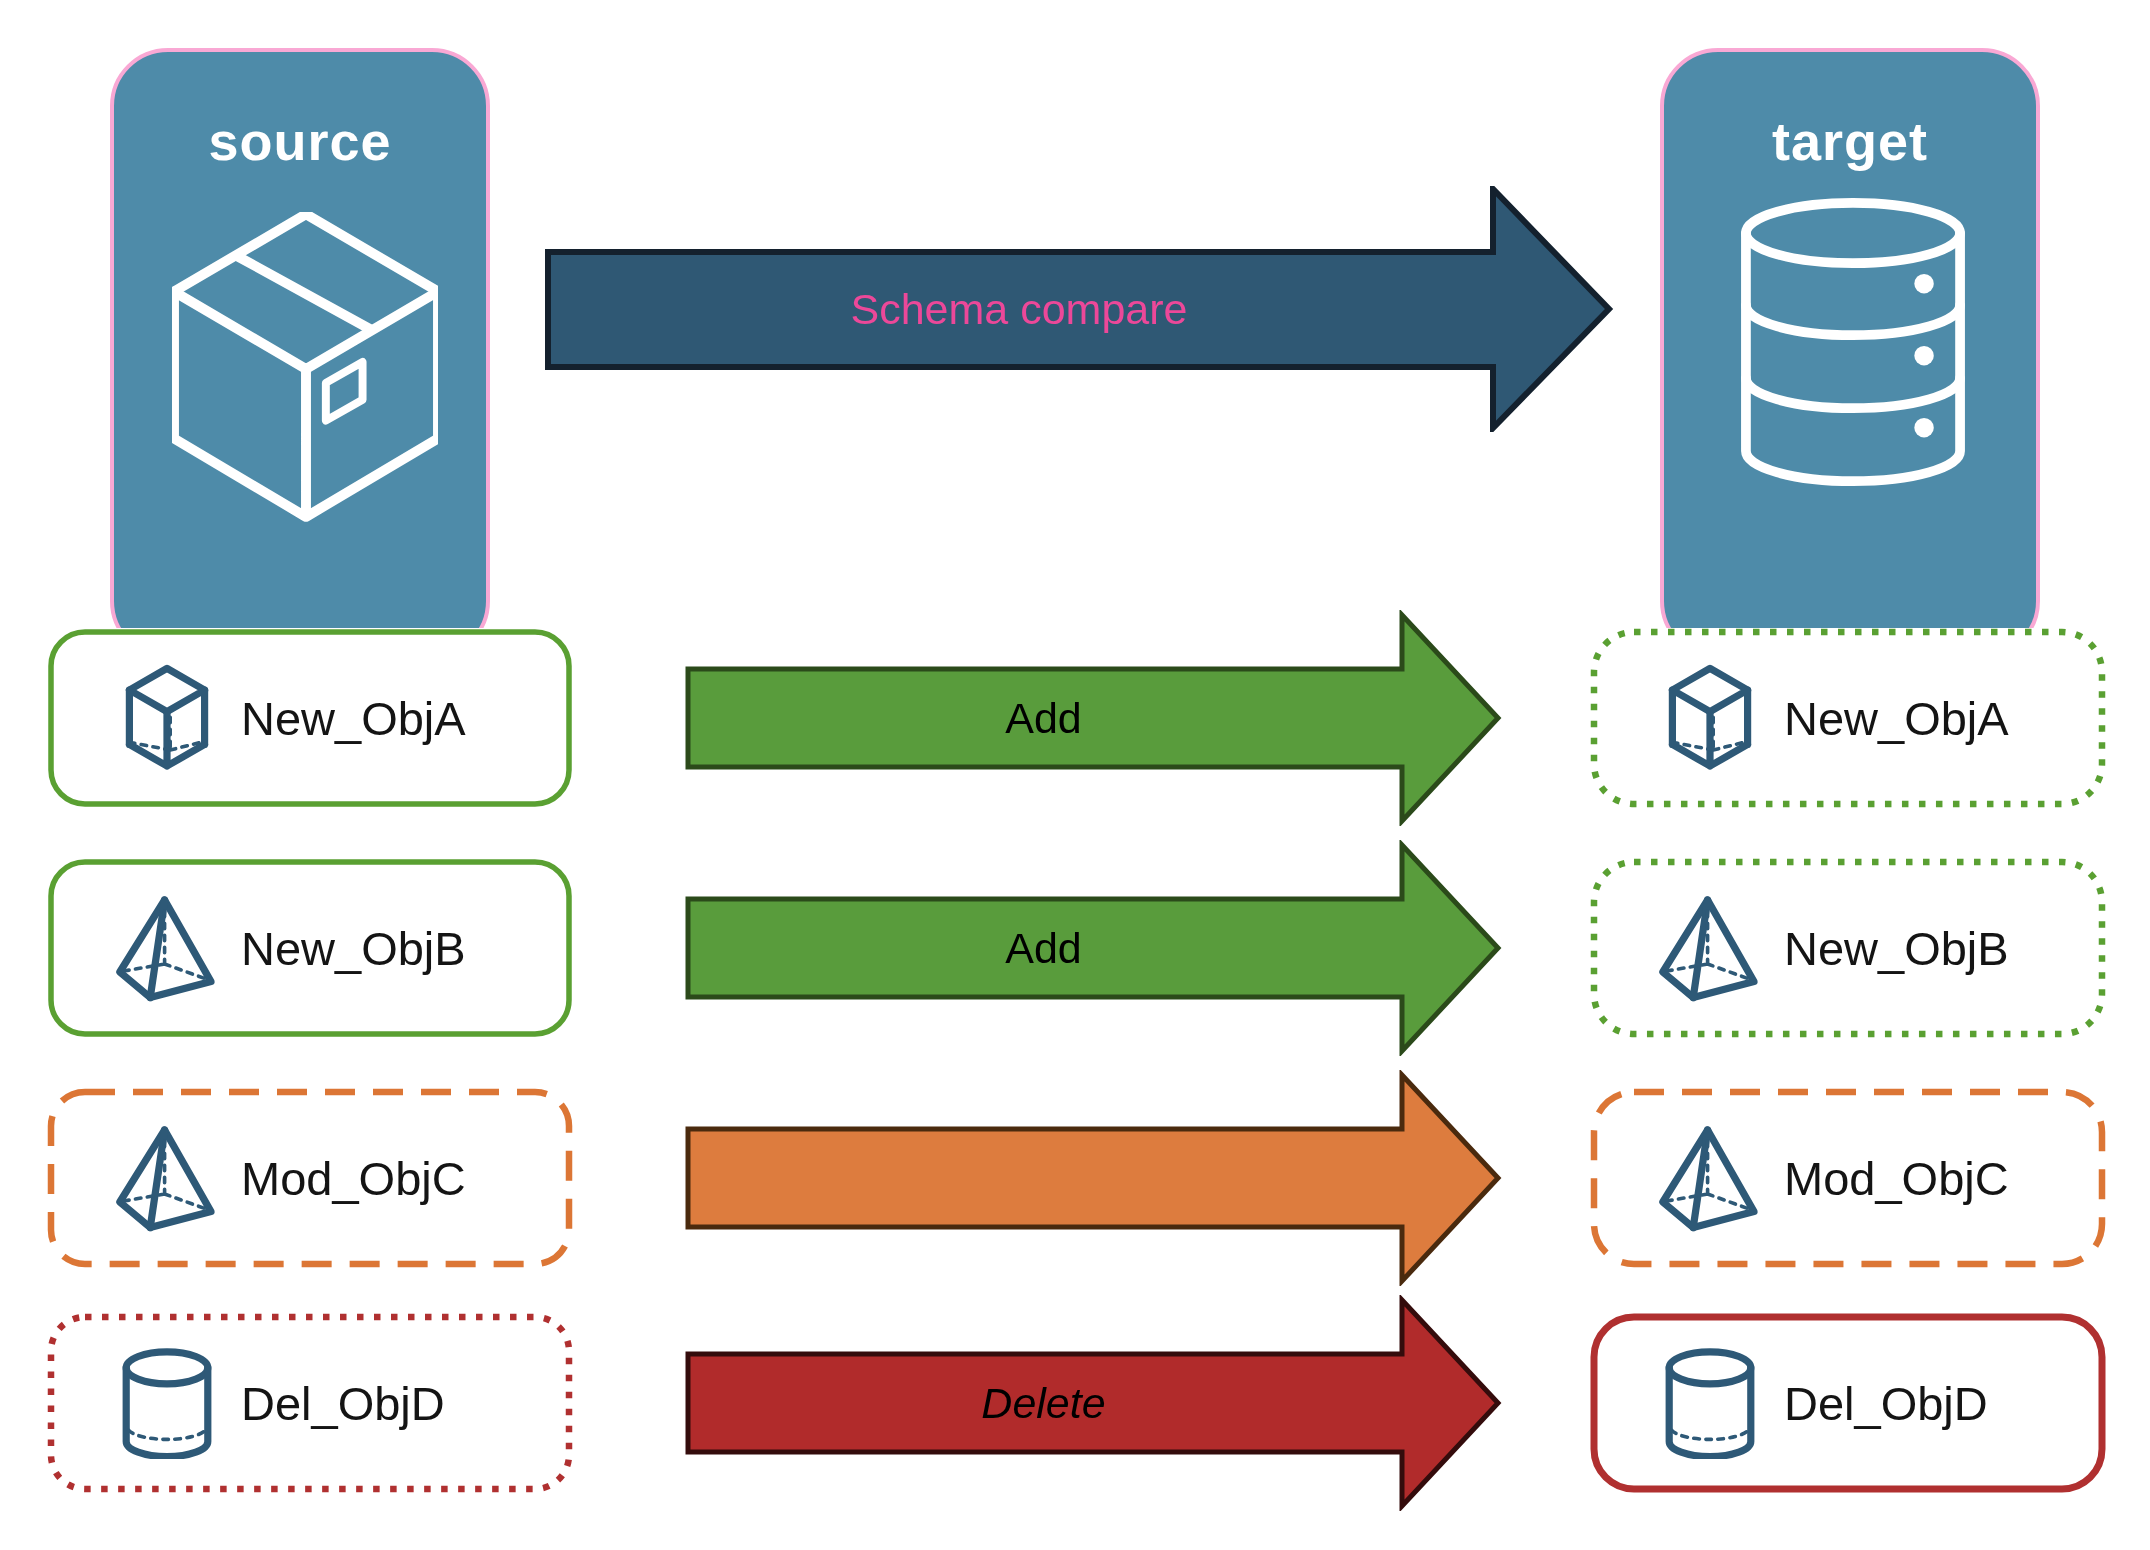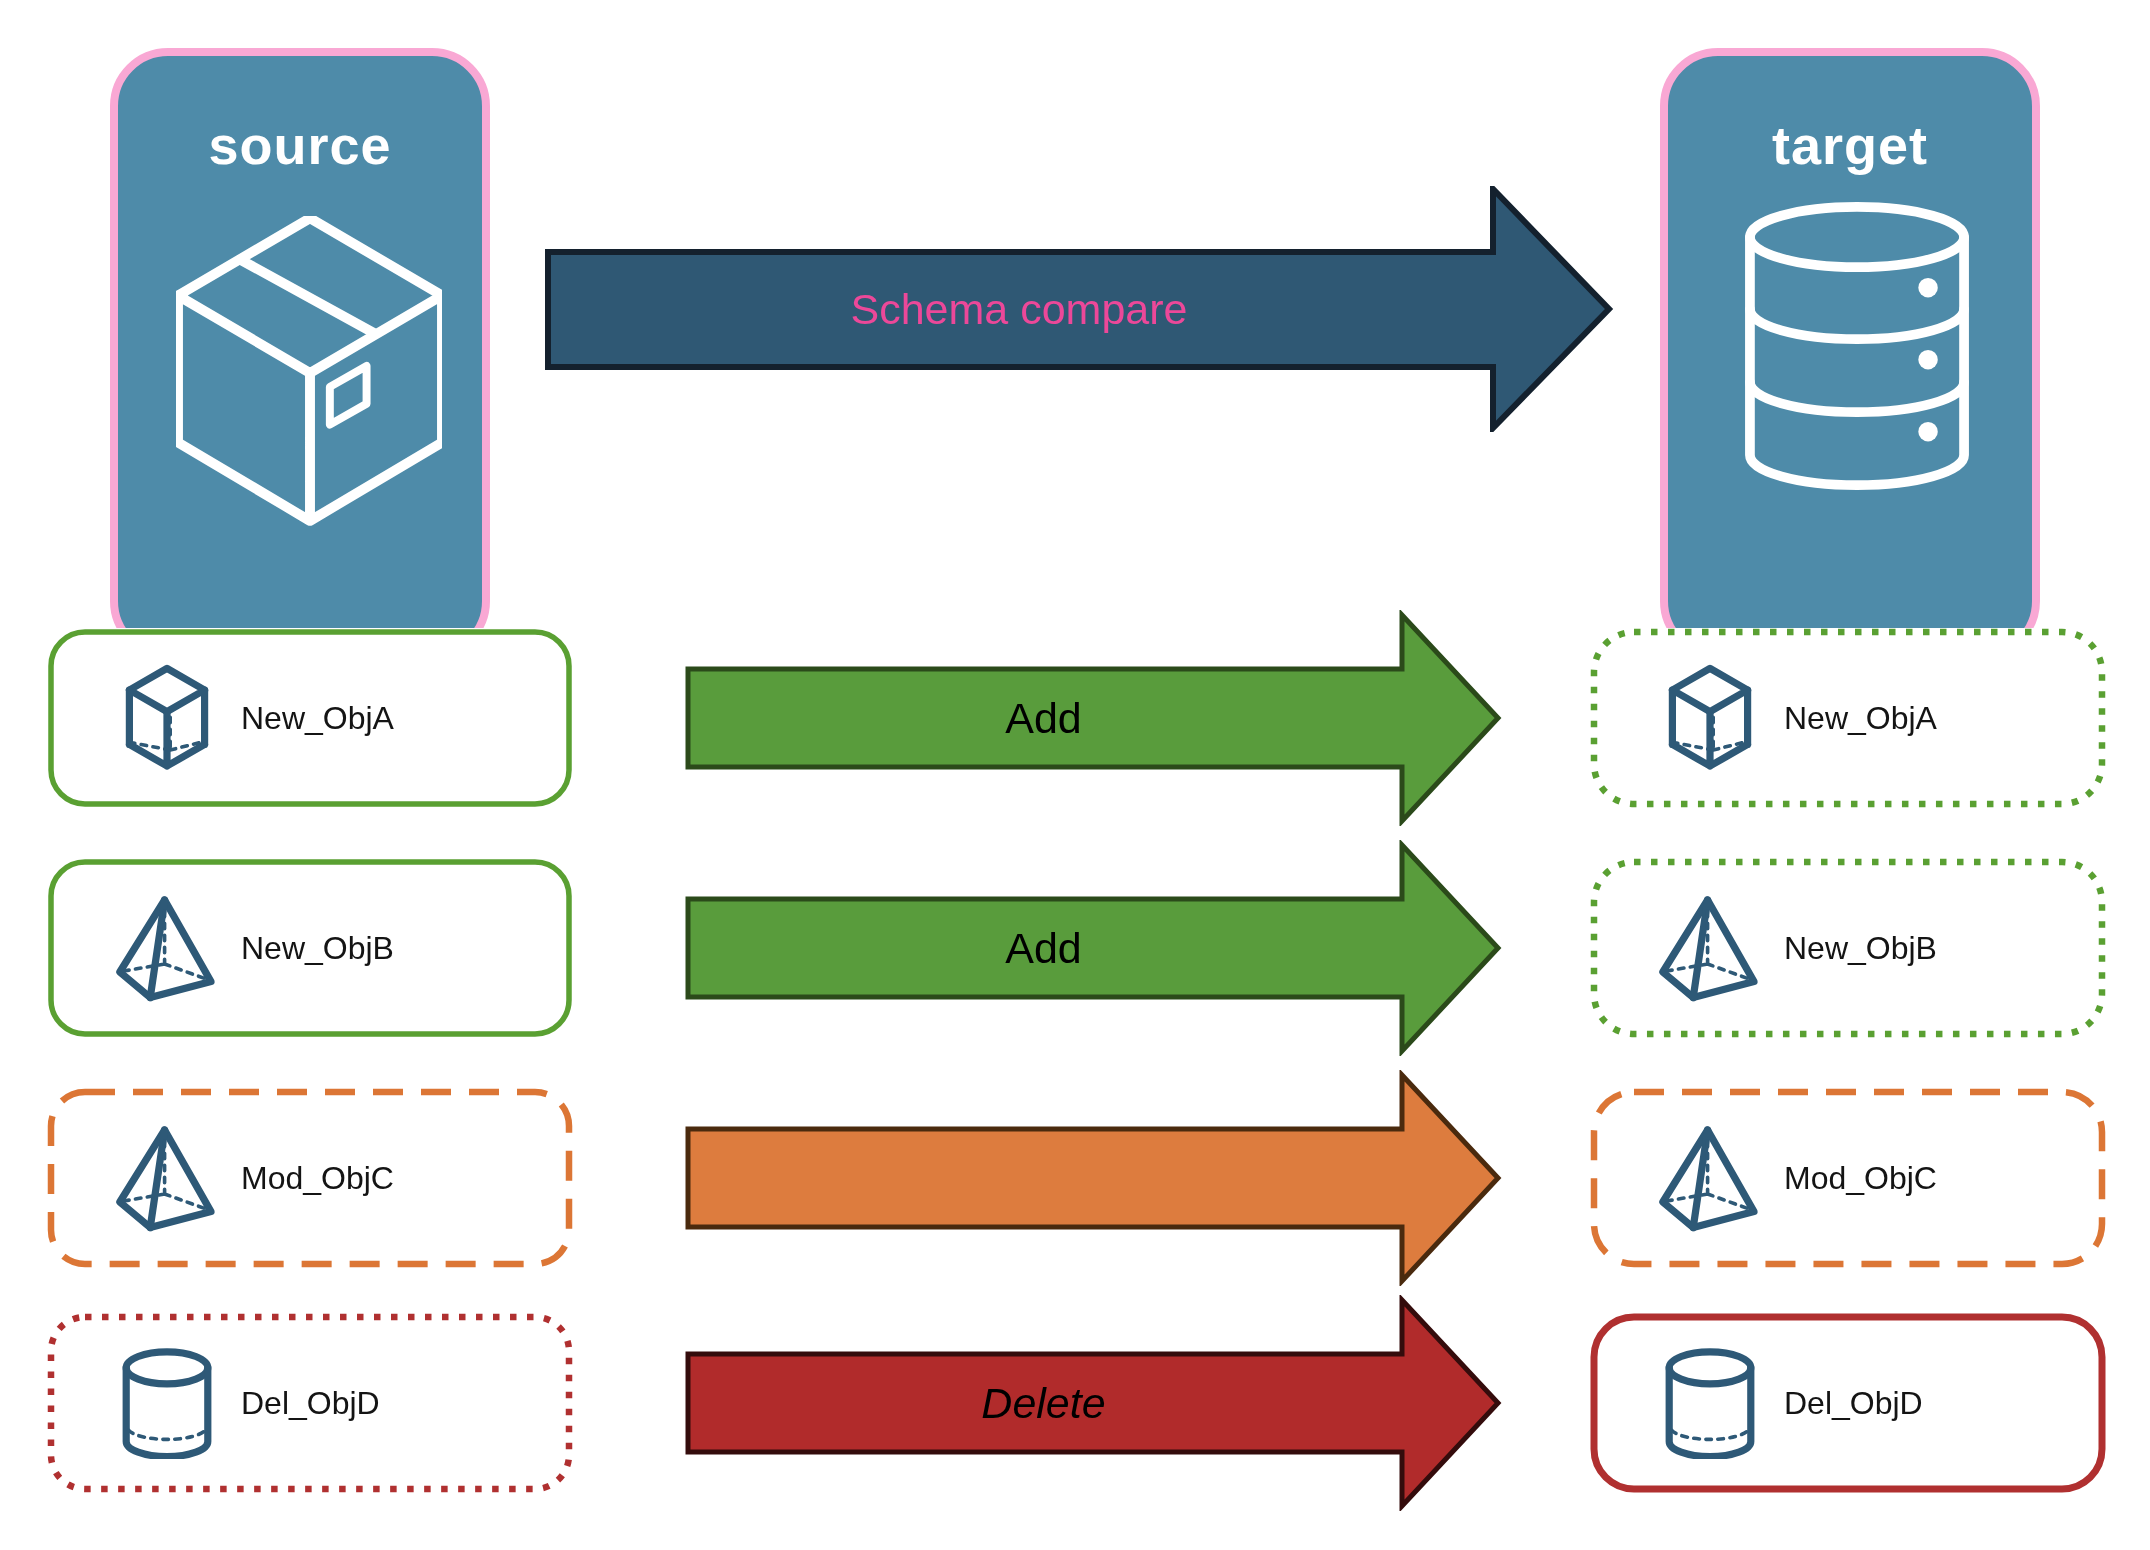--- a/index.html
+++ b/index.html
@@ -3,21 +3,21 @@
 <meta charset="utf-8">
 <style>
   html,body { margin:0; padding:0; background:#ffffff; }
   .canvas {
     position:relative; width:2150px; height:1550px; background:#ffffff;
     font-family:"Liberation Sans", sans-serif; overflow:hidden;
   }
   
   .node {
     position:absolute; width:380px; height:611px; box-sizing:border-box;
-    background:#4e8ba9; border:8px solid #f9a8d4; border-radius:58px;
+    background:#4e8ba9; border:4px solid #f9a8d4; border-radius:58px;
   }
   .node-source { left:110px; top:48px; }
   .node-target { left:1660px; top:48px; }
   .node-label {
     position:absolute; top:58px; left:0; width:100%;
     text-align:center; color:#ffffff; font-size:54px; font-weight:bold;
     letter-spacing:1px;
   }
   .package-svg { position:absolute; left:58px; top:160px; width:266px; height:310px; color:#ffffff; }
   .database-svg { position:absolute; left:72px; top:146px; width:234px; height:292px; color:#ffffff; }
@@ -53,21 +53,21 @@
   .bs-dotted-green rect { stroke:#5aa032; stroke-width:6.5; stroke-dasharray:6.5 10.5; }
   .bs-dashed-orange rect{ stroke:#dc7635; stroke-width:6.5; stroke-dasharray:30 18; }
   .bs-dotted-red   rect { stroke:#b03030; stroke-width:6.5; stroke-dasharray:6.5 10.5; }
   .bs-solid-red    rect { stroke:#b03030; stroke-width:7; }
   .obj-icon {
     position:absolute; left:68px; top:50%; transform:translateY(-50%);
     width:104px; height:112px; color:#2e5977;
   }
   .obj-label {
     position:absolute; left:194px; top:0; height:100%;
-    display:flex; align-items:center; color:#141414; font-size:32px;
+    display:flex; align-items:center; color:#141414; font-size:47px;
   }
 
   .icon-solid  { fill:none; stroke:currentColor; stroke-width:9; stroke-linejoin:round; stroke-linecap:round; }
   .icon-dash   { fill:none; stroke:currentColor; stroke-width:4.5; stroke-dasharray:7 8; stroke-linecap:round; }
   .node-stroke { fill:none; stroke:currentColor; stroke-width:10; stroke-linejoin:round; stroke-linecap:round; }
 </style>
 </head>
 <body>
 
 <svg width="0" height="0" style="position:absolute" aria-hidden="true">

